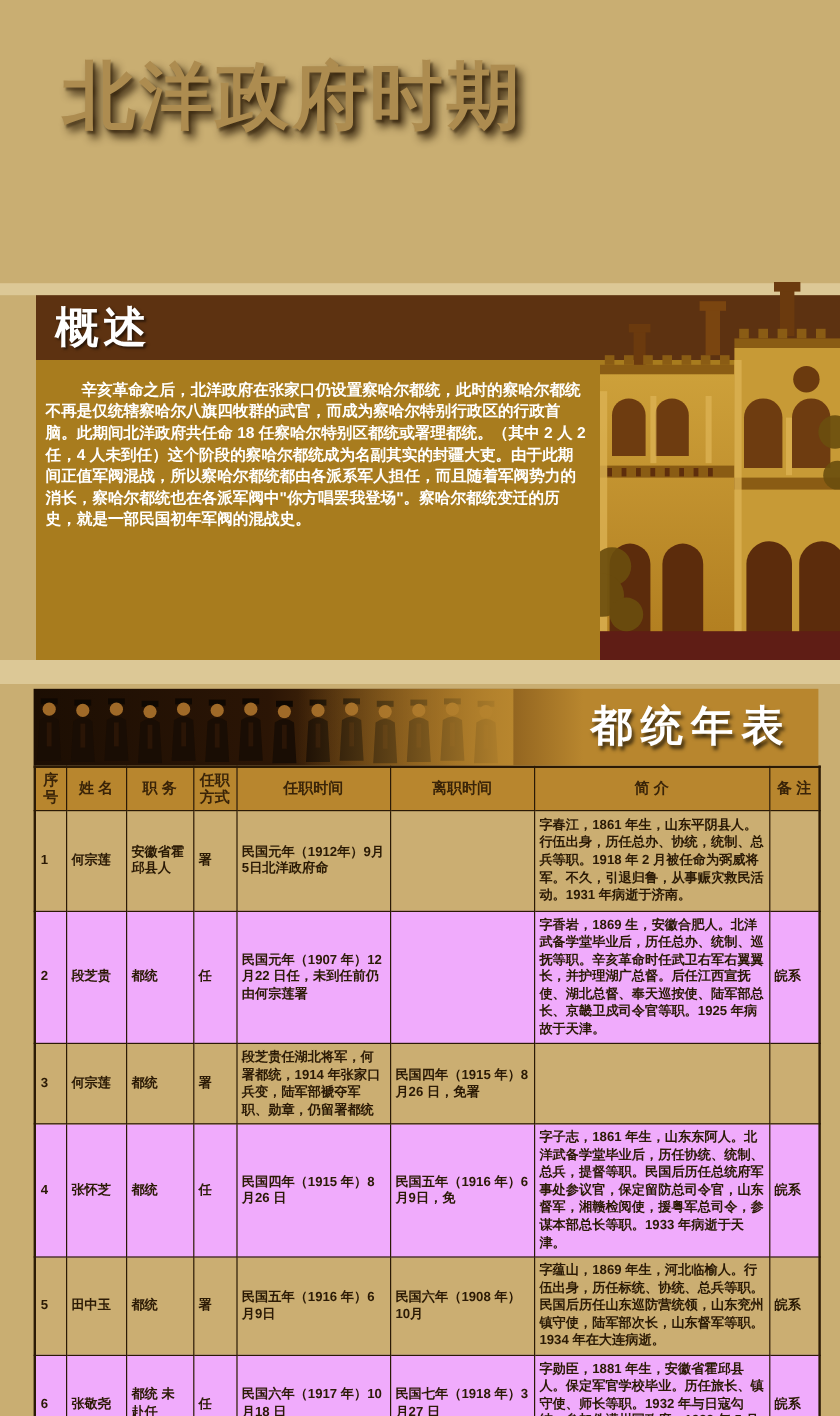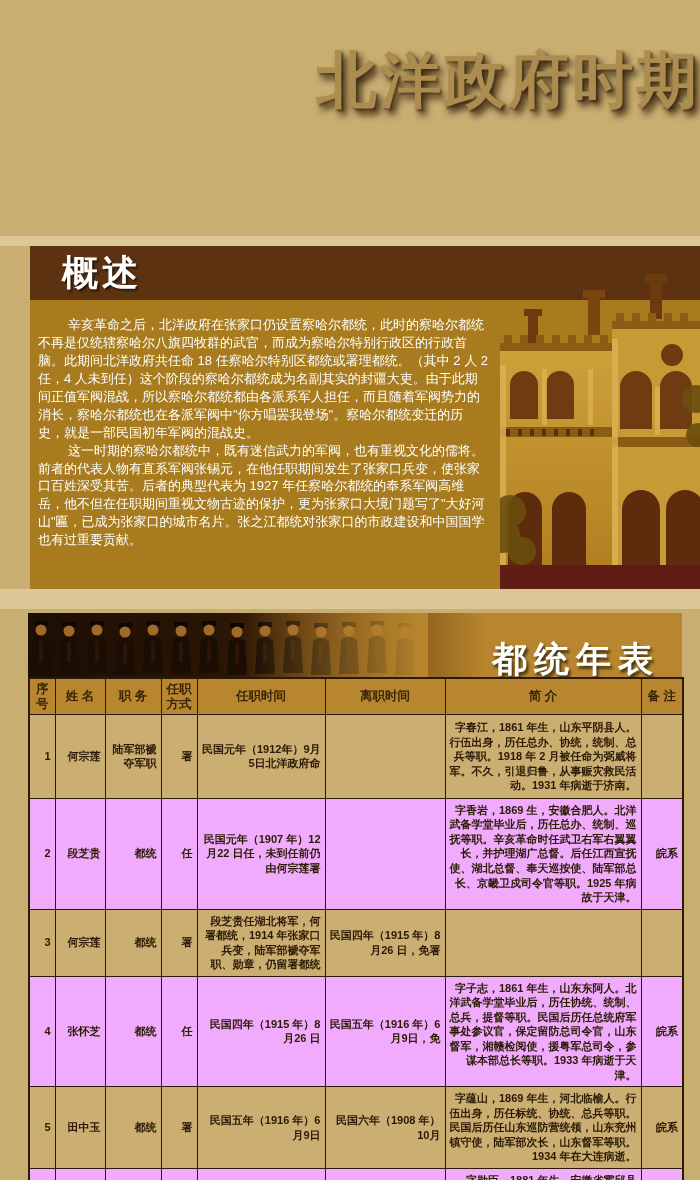--- a/index.html
+++ b/index.html
@@ -6,82 +6,82 @@
   html,body { width:700px; }
   body {
     font-family:"Liberation Sans","DejaVu Sans",sans-serif;
     background:#c9ae72;
   }
   .page {
     position:relative; width:700px; height:1180px;
     background:#c9ae72; overflow:hidden;
   }
   
-  .hero { height:236px; padding:40px 0 0 52px;text-align:right; }
+  .hero { height:236px; padding:40px 0 0 52px; }
   .hero-l1 {
     font-size:61px; font-weight:bold; letter-spacing:3px;
     color:#ad8c50;
     text-shadow:5px 6px 7px rgba(42,25,5,.9), 2px 2px 2px rgba(42,25,5,.55);
   }
   .hero-l2 {
     font-size:57px; font-weight:bold; letter-spacing:1px;
     color:#ad8c50; margin:6px 0 0 82px;
     text-shadow:5px 6px 7px rgba(42,25,5,.9), 2px 2px 2px rgba(42,25,5,.55);
   }
   
   .strip { height:10px; background:#dcc896; }
   .strip-b { height:20px; background:#dcc896; }
   
   .overview { position:relative; margin-left:30px; }
   .ov-band {
     height:54px; background:#5d3211;
     color:#fff; font-size:36px; font-weight:bold;
-    line-height:54px; padding-left:32px; letter-spacing:4px;
+    line-height:54px; padding-left:16px; letter-spacing:4px;
     text-shadow:2px 2px 2px rgba(0,0,0,.55);
   }
   .ov-body {
     background:#a87c1e;
-    padding:16px 212px 40px 8px;
-    color:#ffffff; font-size:13px; font-weight:normal; line-height:1.38;
+    padding:16px 212px 26px 8px;
+    color:#ffffff; font-size:13px; font-weight:bold; line-height:1.38;
     min-height:250px;
   }
   .ov-body p { text-indent:2.3em; margin:0; }
   .building {
     position:absolute; right:0; bottom:0; width:200px;
     height:calc(100% - 4px); pointer-events:none;
   }
   .building svg { position:absolute; right:0; bottom:0; }
   
   .banner {
     position:relative; margin:4px 18px 0 28px; height:64px;
     background:linear-gradient(90deg,#1c0e03 0%,#2b1505 30%,#6e4412 52%,#b8862e 70%,#b8862e 100%);
     overflow:hidden;
   }
   .banner-title {
-    position:absolute; right:22px; top:14px; height:64px; line-height:64px;
+    position:absolute; right:22px; top:0; height:64px; line-height:64px;
     color:#fff; font-size:35px; font-weight:bold; letter-spacing:7px;
     text-shadow:2px 3px 3px rgba(0,0,0,.65);
   }
   .soldiers { position:absolute; left:0; top:0; }
   
   table.gov {
     margin:0 18px 0 28px; width:654px;
     border-collapse:collapse; table-layout:fixed;
     color:#2b1a05; font-weight:bold;
     border:2px solid #2b1a05;
   }
   table.gov th {
     background:#b8862e; color:#3a2408; font-size:12.5px;
     border:1px solid #2b1a05; padding:3px 1px; line-height:1.15;
     height:28px;
   }
   table.gov td {
     border:1px solid #2b1a05; padding:4px 4px;
     font-size:11px; line-height:1.32; vertical-align:middle;
-    text-align:right;
+    text-align:left;
   }
   tr.odd  td { background:#cbae72; }
   tr.even td { background:#f0abfc; }
   td.f-start, td.f-end { text-align:left; padding:4px 7px; font-size:11.5px; line-height:1.4;margin-top:16px; }
   td.f-intro { text-align:left; padding:4px 6px; font-size:10.5px; line-height:1.33; }
   tr.r1{height:84px} tr.r2{height:92px} tr.r3{height:60px} tr.r4{height:102px}
   tr.r5{height:74px} tr.r6{height:72px}
 </style>
 </head>
 <body>
@@ -91,21 +91,20 @@
   <div class="hero">
     <div class="hero-l1">北洋政府时期</div>
   </div>
 
   <div class="strip"></div>
 
   <div class="overview">
     <div class="ov-band">概述</div>
     <div class="ov-body">
       <p>辛亥革命之后，北洋政府在张家口仍设置察哈尔都统，此时的察哈尔都统不再是仅统辖察哈尔八旗四牧群的武官，而成为察哈尔特别行政区的行政首脑。此期间北洋政府共任命 18 任察哈尔特别区都统或署理都统。（其中 2 人 2 任，4 人未到任）这个阶段的察哈尔都统成为名副其实的封疆大吏。由于此期间正值军阀混战，所以察哈尔都统都由各派系军人担任，而且随着军阀势力的消长，察哈尔都统也在各派军阀中"你方唱罢我登场"。察哈尔都统变迁的历史，就是一部民国初年军阀的混战史。</p>
-      <p>这一时期的察哈尔都统中，既有迷信武力的军阀，也有重视文化的儒将。前者的代表人物有直系军阀张锡元，在他任职期间发生了张家口兵变，使张家口百姓深受其苦。后者的典型代表为 1927 年任察哈尔都统的奉系军阀高维岳，他不但在任职期间重视文物古迹的保护，更为张家口大境门题写了"大好河山"匾，已成为张家口的城市名片。张之江都统对张家口的市政建设和中国国学也有过重要贡献。</p>
     </div>
 
     <div class="building">
       <svg width="200" height="320" viewBox="0 0 200 320">
         <defs>
           <linearGradient id="fac" x1="0" y1="0" x2="0" y2="1">
             <stop offset="0" stop-color="#cda03a"></stop>
               <stop offset="1" stop-color="#b07c1e"></stop>
           </linearGradient>
         </defs>
@@ -241,21 +240,21 @@
         <th>任职时间</th>
         <th>离职时间</th>
         <th>简 介</th>
         <th>备 注</th>
       </tr>
     </thead>
     <tbody>
         <tr class="odd r1">
       <td class="f-no">1</td>
       <td class="f-name">何宗莲</td>
-      <td class="f-pos">陆军部褫夺军职</td>
+      <td class="f-pos">安徽省霍邱县人</td>
       <td class="f-method">署</td>
       <td class="f-start">民国元年（1912年）9月5日北洋政府命</td>
       <td class="f-end"></td>
       <td class="f-intro">字春江，1861 年生，山东平阴县人。行伍出身，历任总办、协统，统制、总兵等职。1918 年 2 月被任命为弼威将军。不久，引退归鲁，从事赈灾救民活动。1931 年病逝于济南。</td>
       <td class="f-note"></td>
     </tr>
         <tr class="even r2">
       <td class="f-no">2</td>
       <td class="f-name">段芝贵</td>
       <td class="f-pos">都统</td>

